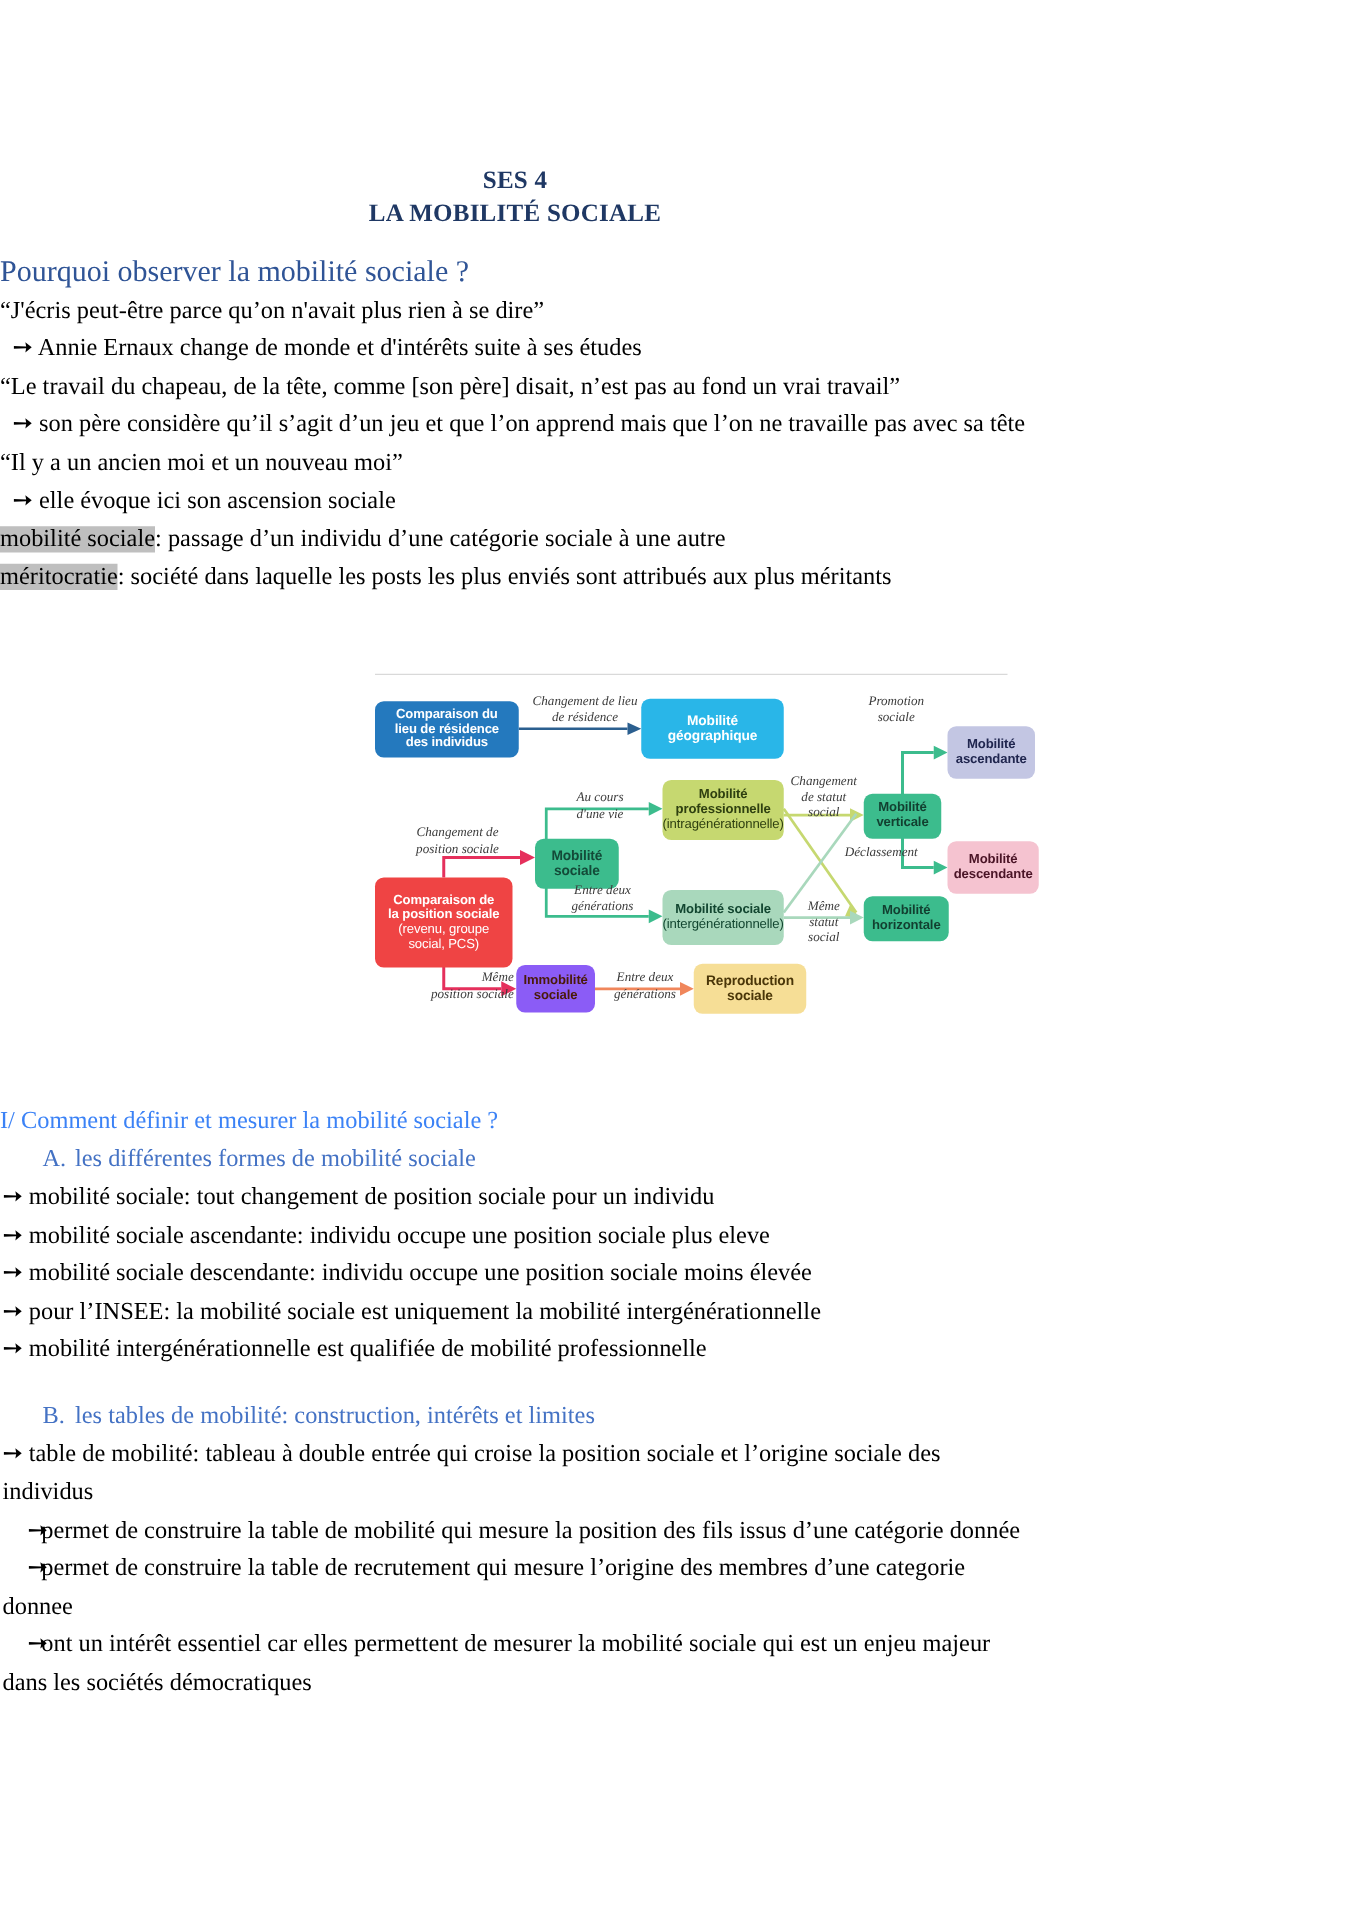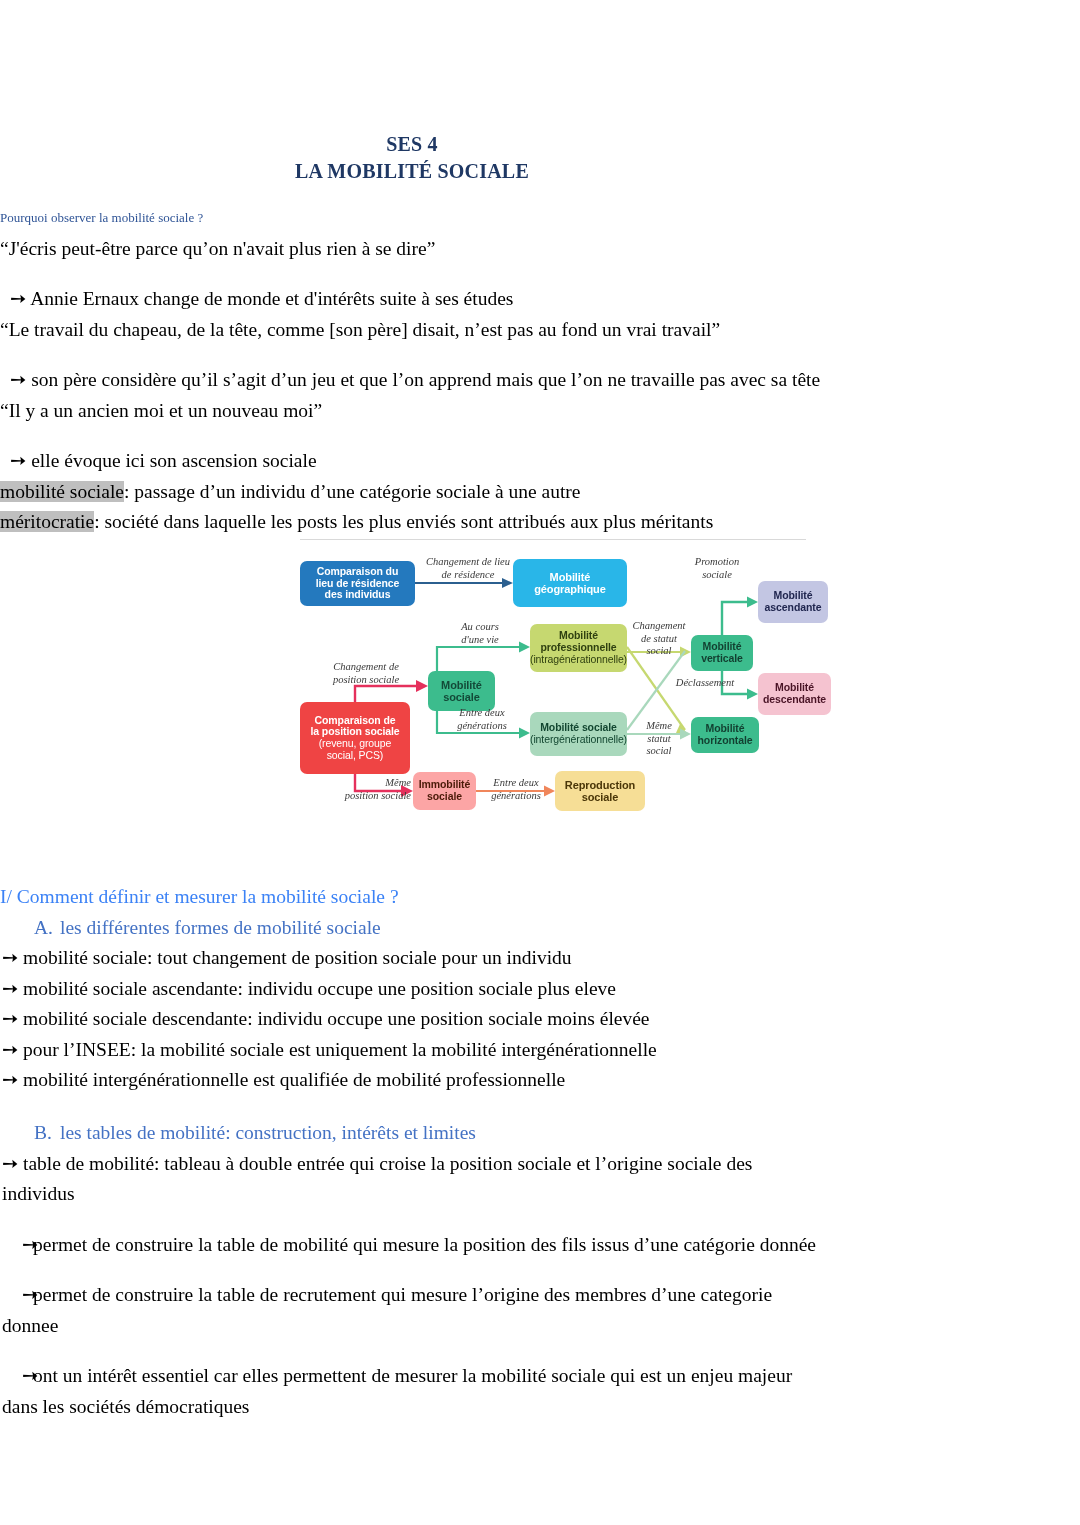--- a/index.html
+++ b/index.html
@@ -48,30 +48,29 @@
     position: absolute;
     left: 0;
     top: 203px;
     width: 824px;
     font-size: 19.5px;
     line-height: 30.5px;
   }
 
   .h-blue {
     color: #2F5496;
-    font-size: 13px;
+    font-size: 24px;
     line-height: 30.5px;
   }
 
   .line {
     white-space: normal;
   }
   .line.indent1 {
     text-indent: 10px;
-    margin-top: 20px;
   }
 
   .hl {
     background: #BFBFBF;
   }
 
   
   .diagram-wrap {
     position: absolute;
     left: 297px;
@@ -123,21 +122,21 @@
   
   .c-darkblue  { background: #2479BE; color: #ffffff; }
   .c-cyan      { background: #29B6E8; color: #ffffff; }
   .c-crimson   { background: #ef4444; color: #ffffff; }
   .c-green     { background: #3CBC8D; color: #134a38; }
   .c-greendark { background: #3CBC8D; color: #123f30; }
   .c-yellowgrn { background: #C6D870; color: #2f4010; }
   .c-mint      { background: #A9D8BC; color: #124630; }
   .c-lavender  { background: #C3C6E3; color: #20264f; }
   .c-pink      { background: #F5C3D0; color: #4a1426; }
-  .c-salmon    { background: #fca5a5; color: #4a1a08; }
+  .c-salmon    { background: #8b5cf6; color: #4a1a08; }
   .c-cream     { background: #F6DE96; color: #4a3608; }
 
   
   .sec1 {
     position: absolute;
     left: 0;
     top: 882px;
     width: 824px;
     font-size: 19.5px;
     line-height: 30.5px;
@@ -350,21 +349,21 @@
     <div class="dlabel" style="left:124px; top:22px; width:94px;">
       <div>Changement de lieu</div>
       <div>de résidence</div>
     </div>
 
     <div class="dlabel" style="left:16px; top:127px; width:106px;">
       <div>Changement de</div>
       <div>position sociale</div>
     </div>
 
-    <div class="dlabel" style="left:148px; top:87px; width:70px;">
+    <div class="dlabel" style="left:148px; top:99px; width:70px;">
       <div>Au cours</div>
       <div>d'une vie</div>
     </div>
 
     <div class="dlabel" style="left:148px; top:173px; width:74px;">
       <div>Entre deux</div>
       <div>générations</div>
     </div>
 
     <div class="dlabel" style="left:20px; top:243px; width:94px; text-align:right;">

